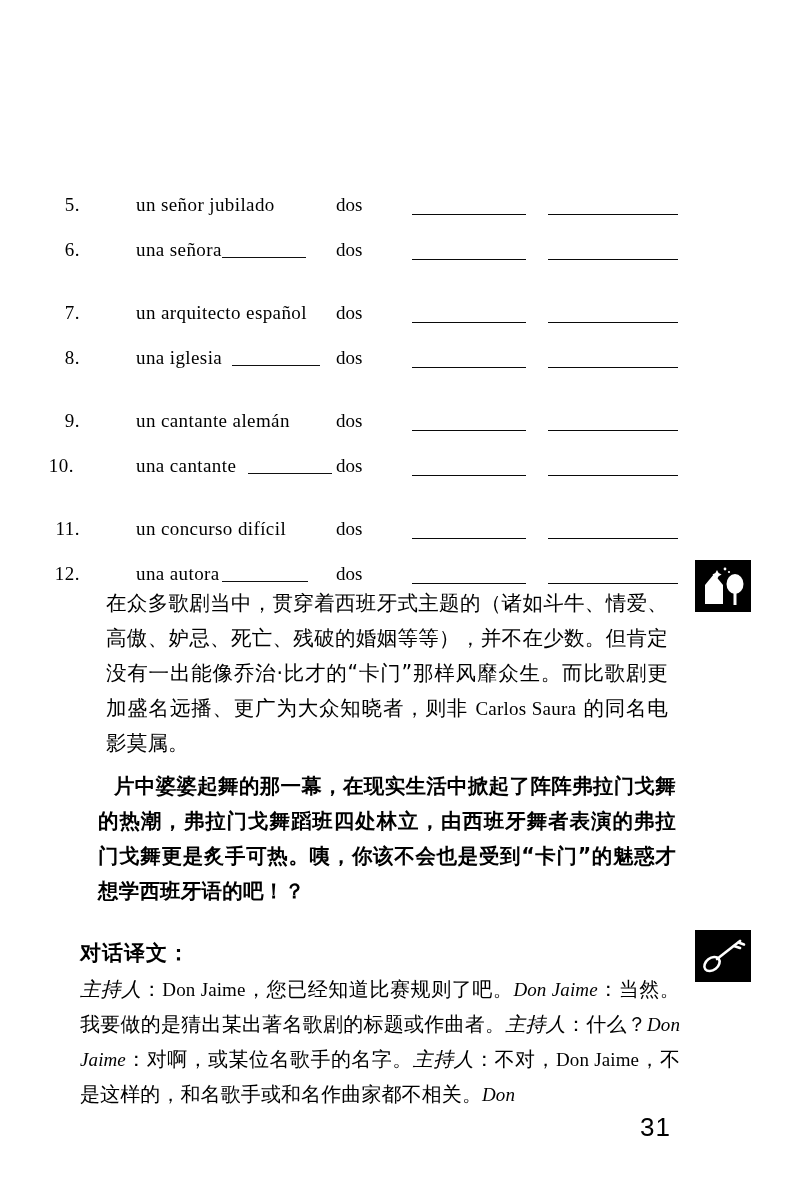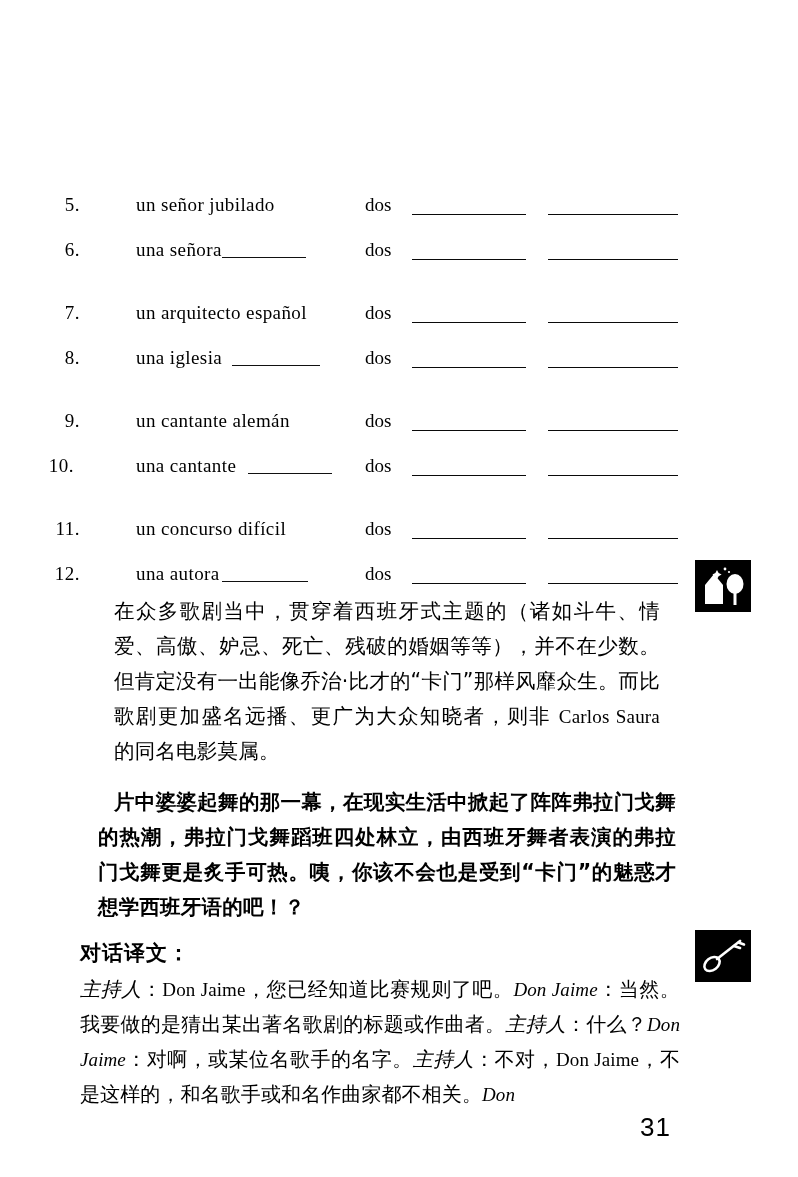--- a/index.html
+++ b/index.html
@@ -53,21 +53,21 @@
   }
   .inline-blank {
     position: absolute;
     top: 30px;
     height: 0;
     border-bottom: 1.6px solid #111;
   }
   .ex-dos {
     position: absolute;
     top: 0;
-    left: 365px;
+    left: 336px;
     font-size: 19px;
   }
   .ans-blank {
     position: absolute;
     top: 32px;
     height: 0;
     border-bottom: 1.7px solid #0a0a0a;
   }
   .ans-blank.a1 { left: 412px; width: 114px; }
   .ans-blank.a2 { left: 548px; width: 130px; }
@@ -226,21 +226,21 @@
 
       <path d="M38.5 33 L41.5 33 L41.5 45 L38.5 45 Z" fill="#ffffff"></path>
 
       <path d="M22 10 l1.6 3 3 1.6 -3 1.6 -1.6 3 -1.6 -3 -3 -1.6 3 -1.6 Z" fill="#ffffff"></path>
       <circle cx="30" cy="9" r="1.4" fill="#ffffff"></circle>
       <circle cx="34" cy="12" r="1.1" fill="#ffffff"></circle>
     </svg>
   </div>
 
   <div class="cn-block" style="left:98px; top:578px; width:578px;">
-    <p class="cn-para" style="margin:16px;"><span>在众多歌剧当中，贯穿着西班牙式主题的（诸如斗牛、情爱、高傲、妒忌、死亡、残破的婚姻等等），并不在少数。但肯定没有一出能像乔治·比才的“卡门”那样风靡众生。而比歌剧更加盛名远播、更广为大众知晓者，则非 </span><span class="lat">Carlos Saura</span><span> 的同名电影莫属。</span></p>
+    <p class="cn-para" style="margin:8px;"><span>在众多歌剧当中，贯穿着西班牙式主题的（诸如斗牛、情爱、高傲、妒忌、死亡、残破的婚姻等等），并不在少数。但肯定没有一出能像乔治·比才的“卡门”那样风靡众生。而比歌剧更加盛名远播、更广为大众知晓者，则非 </span><span class="lat">Carlos Saura</span><span> 的同名电影莫属。</span></p>
     <p class="cn-para" style="margin:0; text-indent:16px;font-weight:bold;">片中婆婆起舞的那一幕，在现实生活中掀起了阵阵弗拉门戈舞的热潮，弗拉门戈舞蹈班四处林立，由西班牙舞者表演的弗拉门戈舞更是炙手可热。咦，你该不会也是受到“卡门”的魅惑才想学西班牙语的吧！？</p>
   </div>
 
   <div class="icon-box" style="left:695px; top:930px;">
     <svg width="56" height="52" viewBox="0 0 56 52" aria-hidden="true">
       <rect x="0" y="0" width="56" height="52" fill="#000000"></rect>
       <g stroke="#ffffff" stroke-width="2.6" fill="none" stroke-linecap="round">
         <ellipse cx="17" cy="34" rx="8.5" ry="6" transform="rotate(-38 17 34)"></ellipse>
         <line x1="22" y1="29" x2="45" y2="11"></line>
         <line x1="39" y1="16" x2="45" y2="18"></line>

